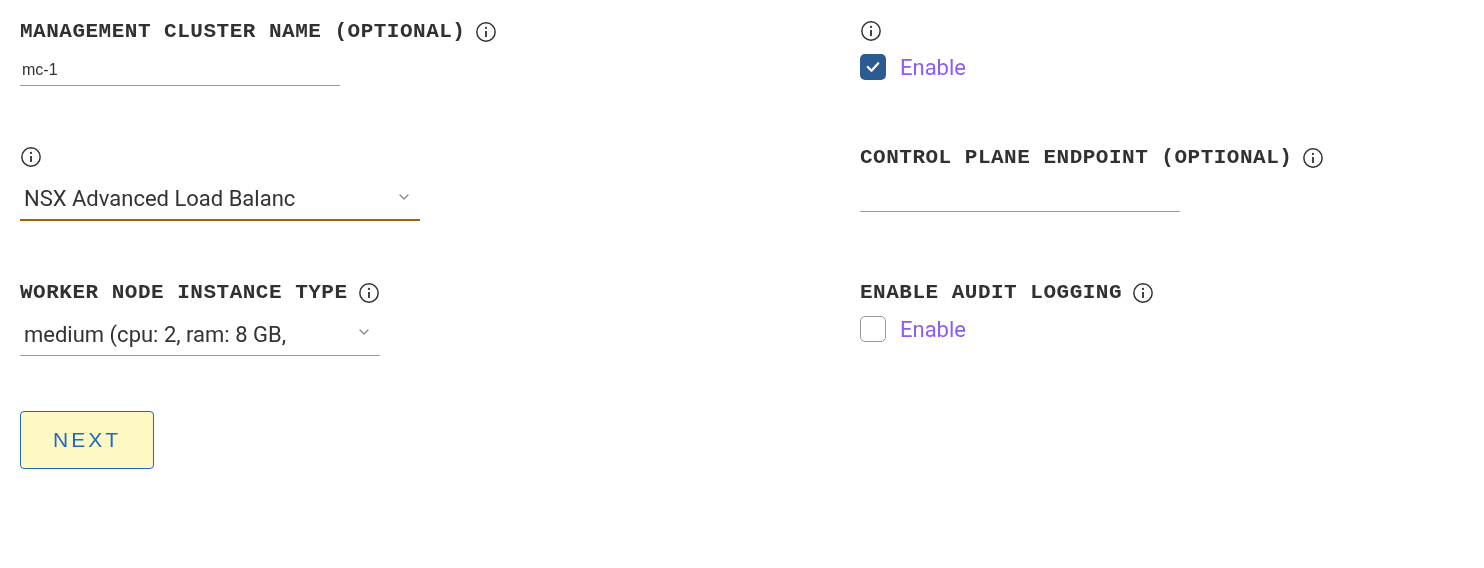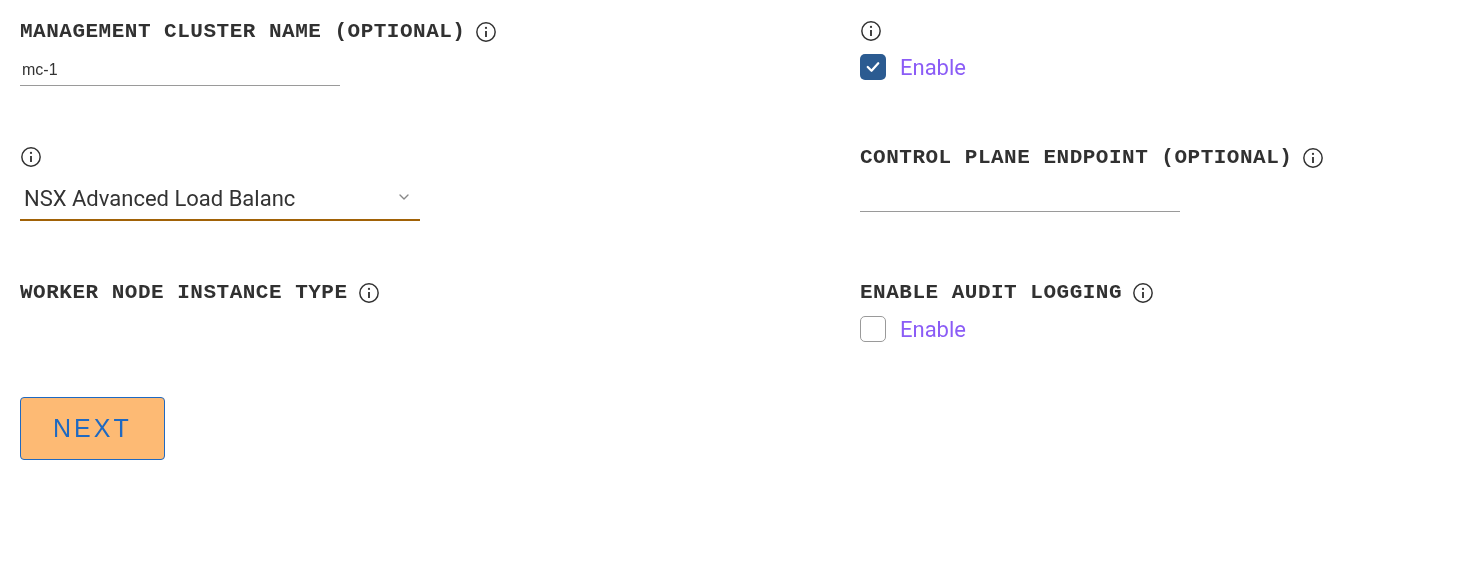--- a/index.html
+++ b/index.html
@@ -126,23 +126,23 @@
     }
     .checkbox-label {
       font-size: 22px;
       color: #8b5cf6;
     }
     .button-row {
       margin-top: 55px;
     }
     .next-button {
       border: 1px solid #1f69c1;
-      background: #fdba74;
+      background: #fef9c3;
       color: #1f69c1;
-      font-size: 25px;
+      font-size: 21px;
       font-weight: 500;
       letter-spacing: 3px;
       padding: 16px 32px;
       border-radius: 4px;
       cursor: pointer;
       text-transform: uppercase;
     }
   </style>
 </head>
 <body>
@@ -221,20 +221,28 @@
     <div class="label-row">
       <span class="field-label">WORKER NODE INSTANCE TYPE</span>
       <span class="info-icon">
         <svg viewBox="0 0 24 24" fill="none" stroke="#313131" stroke-width="1.6">
           <circle cx="12" cy="12" r="10"></circle>
           <circle cx="12" cy="7.5" r="1.2" fill="#313131" stroke="none"></circle>
           <line x1="12" y1="11" x2="12" y2="17.5" stroke-width="2"></line>
         </svg>
       </span>
     </div>
+    <div class="select-wrap light">
+      <div class="select-input light">medium (cpu: 2, ram: 8 GB,</div>
+      <span class="chevron">
+        <svg viewBox="0 0 24 24" fill="none" stroke="#888" stroke-width="2" stroke-linecap="round" stroke-linejoin="round">
+          <polyline points="6 9 12 15 18 9"></polyline>
+        </svg>
+      </span>
+    </div>
   </div>
 
   <div class="field">
     <div class="label-row">
       <span class="field-label">ENABLE AUDIT LOGGING</span>
       <span class="info-icon">
         <svg viewBox="0 0 24 24" fill="none" stroke="#313131" stroke-width="1.6">
           <circle cx="12" cy="12" r="10"></circle>
           <circle cx="12" cy="7.5" r="1.2" fill="#313131" stroke="none"></circle>
           <line x1="12" y1="11" x2="12" y2="17.5" stroke-width="2"></line>

